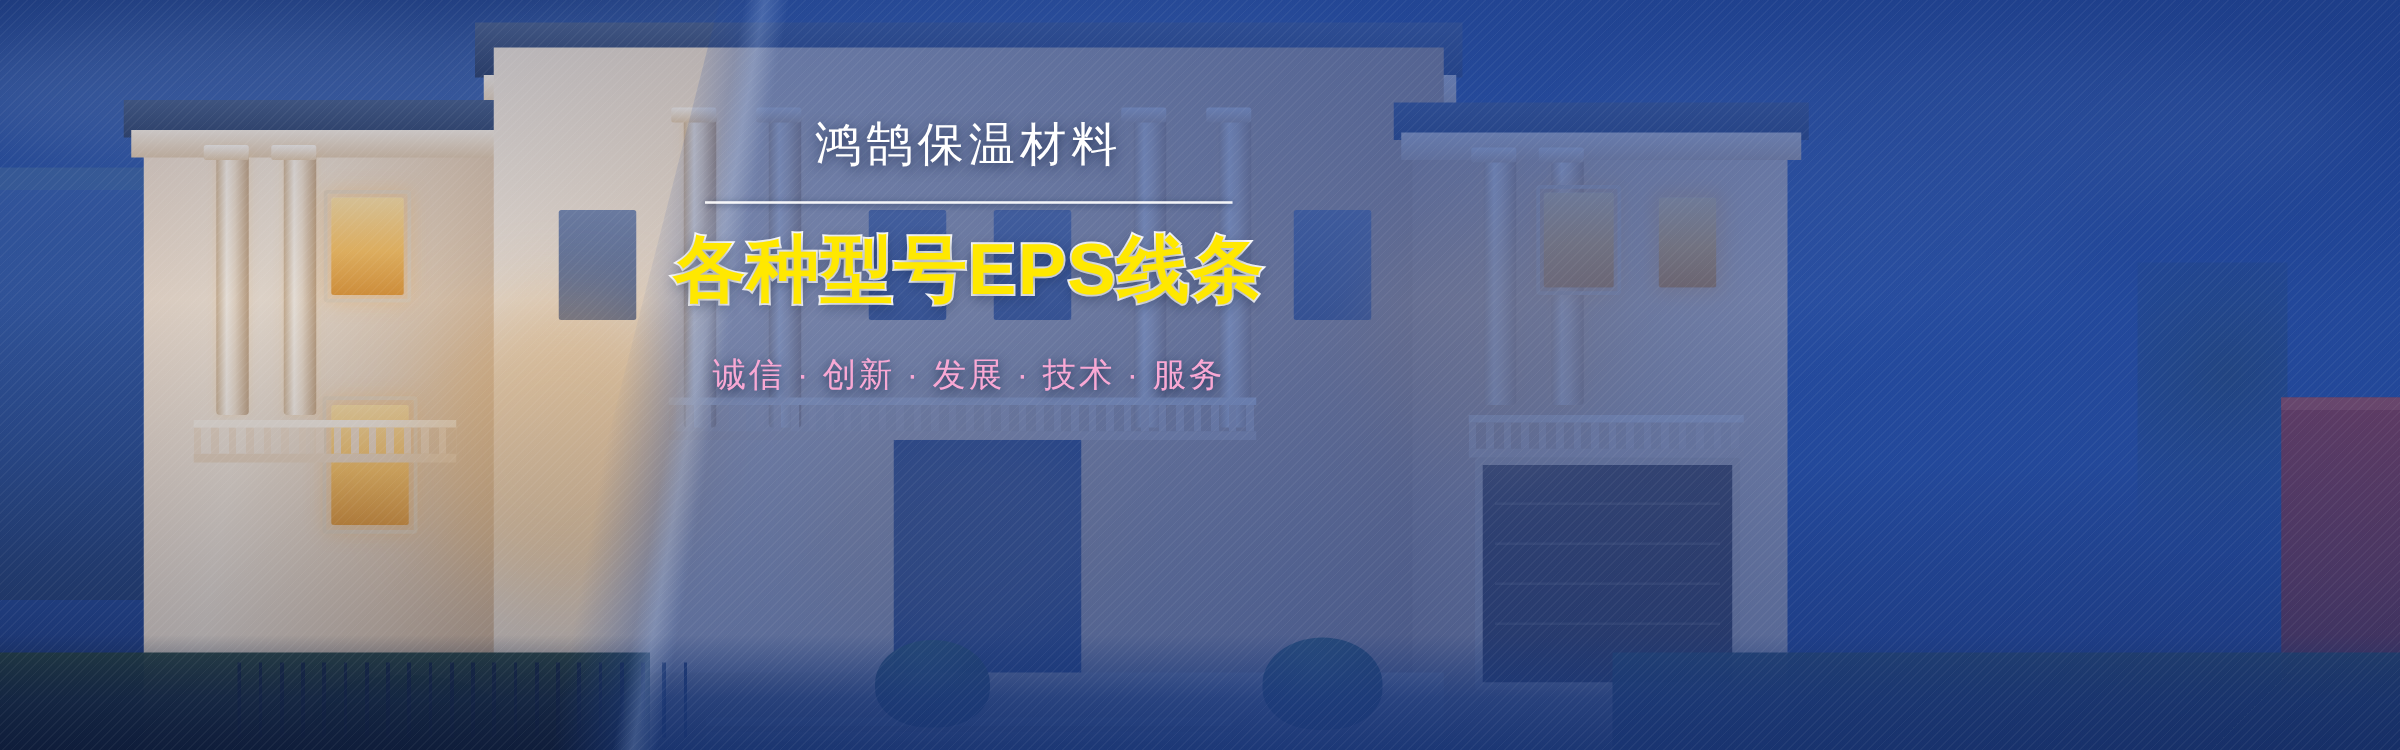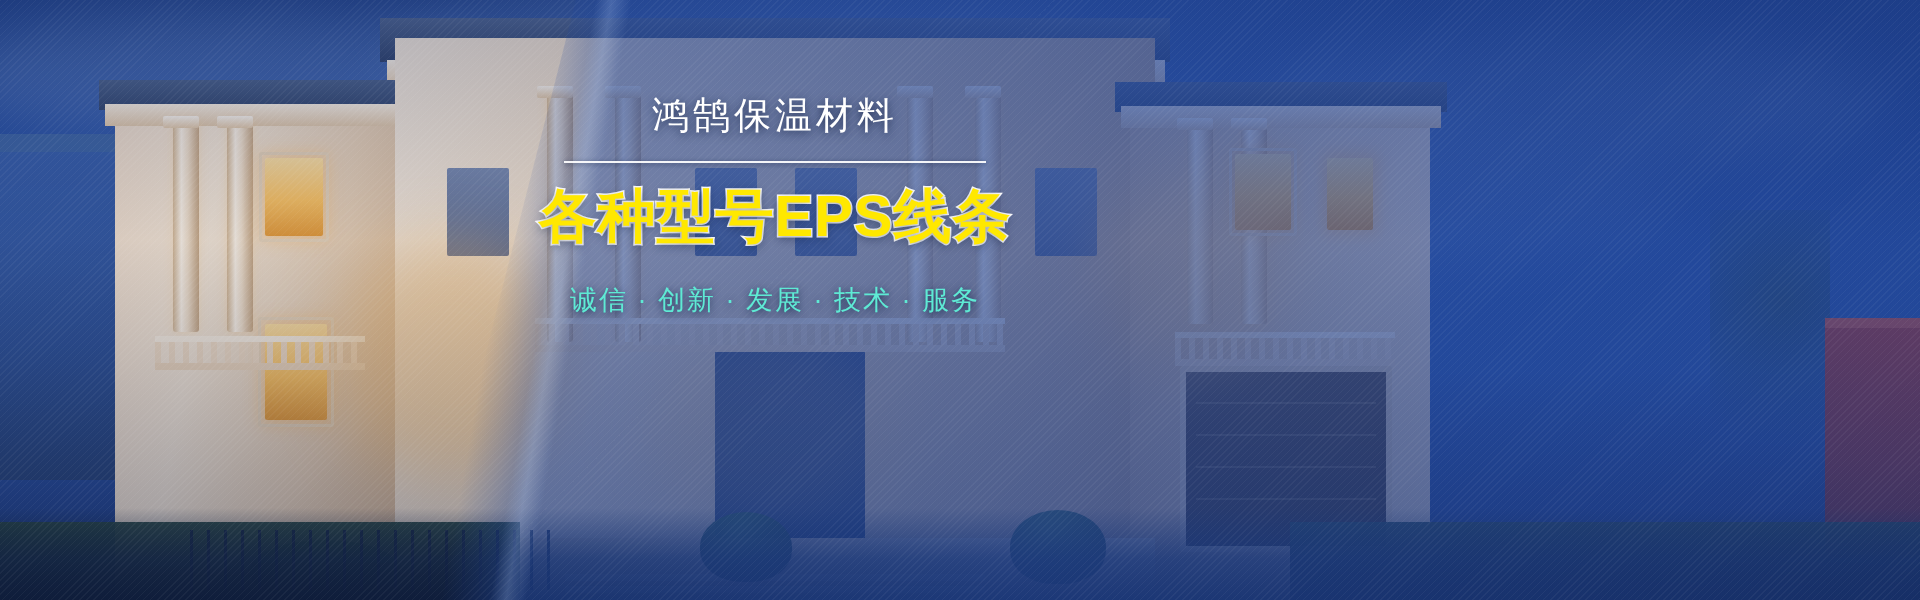--- a/index.html
+++ b/index.html
@@ -171,21 +171,21 @@
   .headline{margin-top:22px;display:flex;align-items:center;}
   .hl{
     font-size:58px;font-weight:bold;letter-spacing:1px;line-height:1.06;
     color:#ffe800;white-space:nowrap;
     -webkit-text-stroke:3px #ffffff;
     paint-order:stroke fill;
     text-shadow:0 3px 10px rgba(10,24,58,.45);
   }
   .hl-2{margin-top:4px;}
   .tagline{
-    margin-top:36px;color:#5eead4;font-size:27px;letter-spacing:2px;white-space:nowrap;
+    margin-top:36px;color:#f9a8d4;font-size:27px;letter-spacing:2px;white-space:nowrap;
     text-shadow:0 2px 9px rgba(8,22,56,.8);
   }
 </style>
 </head>
 <body>
 
 <div class="banner">
 
   <div class="photo">
     <div class="sky"></div>

